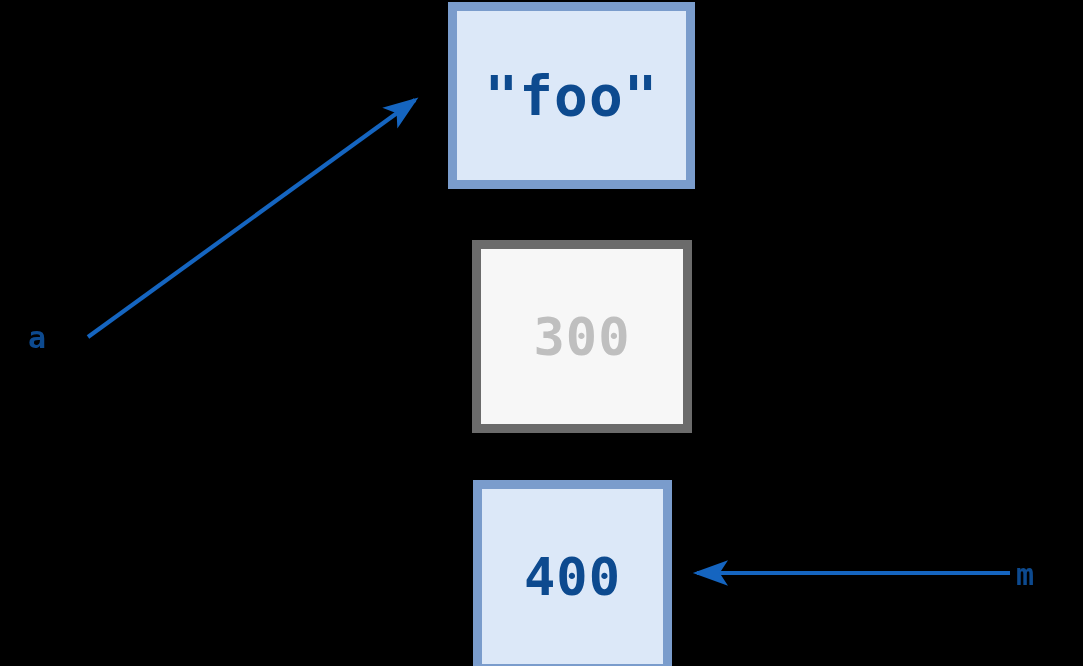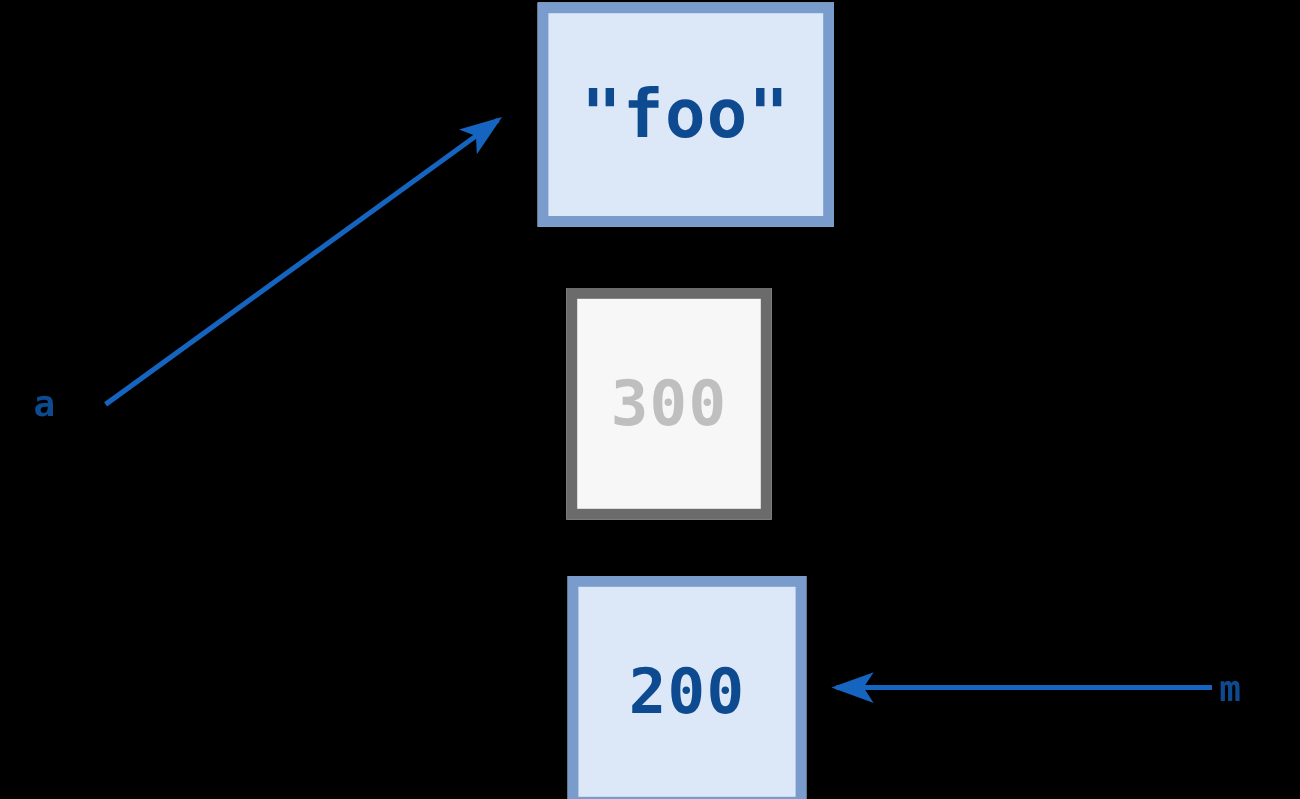--- a/index.html
+++ b/index.html
@@ -53,21 +53,21 @@
     left: 448px;
     top: 2px;
     width: 247px;
     height: 187px;
     font-size: 56px;
   }
 
   #box-300 {
     left: 472px;
     top: 240px;
-    width: 171px;
+    width: 220px;
     height: 193px;
     font-size: 52px;
     text-align: right;
   }
 
   #box-400 {
     left: 473px;
     top: 480px;
     width: 199px;
     height: 193px;
@@ -122,20 +122,20 @@
 
   <div class="box active" id="box-foo">
     <span>"foo"</span>
   </div>
 
   <div class="box inactive" id="box-300">
     <span>300</span>
   </div>
 
   <div class="box active" id="box-400">
-    <span>200</span>
+    <span>400</span>
   </div>
 
   <div class="ref-label" id="label-a">a</div>
 
   <div class="ref-label" id="label-m">m</div>
 
 </div>
 
 </body></html>

